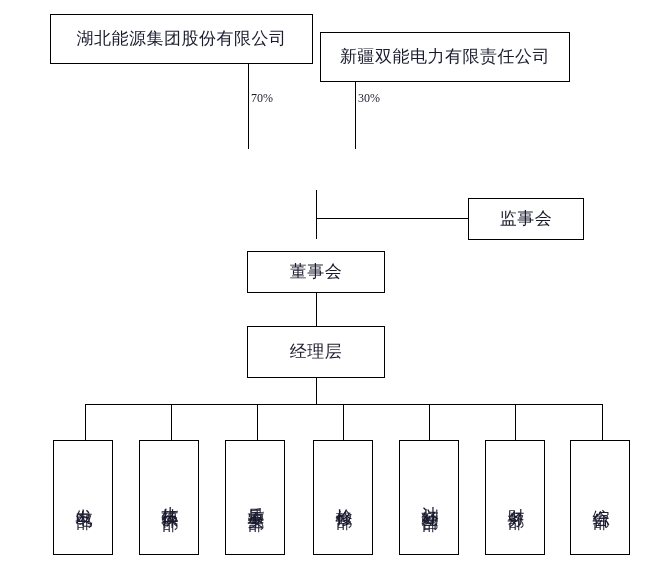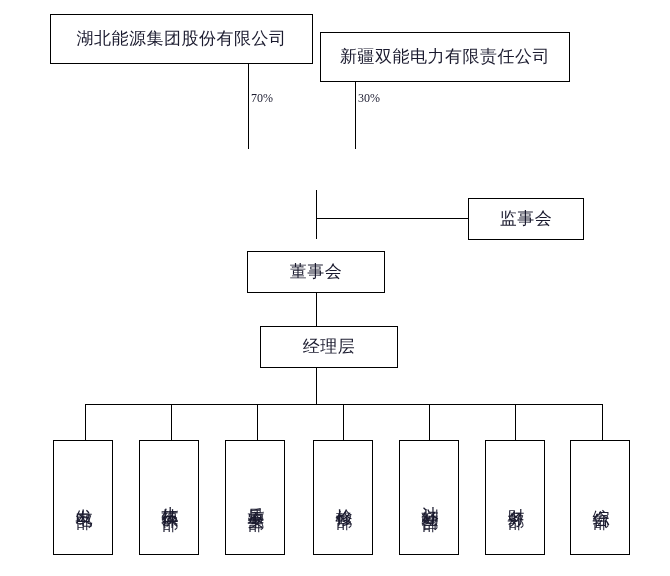--- a/index.html
+++ b/index.html
@@ -92,21 +92,21 @@
   <div class="box horiz" style="left:468px; top:198px; width:116px; height:42px;">
     <span class="box-label">监事会</span>
   </div>
 
   <div class="box horiz" style="left:247px; top:239px; width:138px; height:42px;margin-top:12px;">
     <span class="box-label">董事会</span>
   </div>
 
   <div class="line vline" style="left:316px; top:281px; height:45px;"></div>
 
-  <div class="box horiz" style="left:260px; top:326px; width:138px; height:42px;">
+  <div class="box horiz" style="left:247px; top:326px; width:138px; height:52px;">
     <span class="box-label">经理层</span>
   </div>
 
   <div class="line vline" style="left:316px; top:368px; height:36px;"></div>
 
   <div class="line hline" style="left:85px; top:404px; width:518px;"></div>
 
   <div class="line vline" style="left:85px;  top:404px; height:36px;"></div>
   <div class="line vline" style="left:171px; top:404px; height:36px;"></div>
   <div class="line vline" style="left:257px; top:404px; height:36px;"></div>

